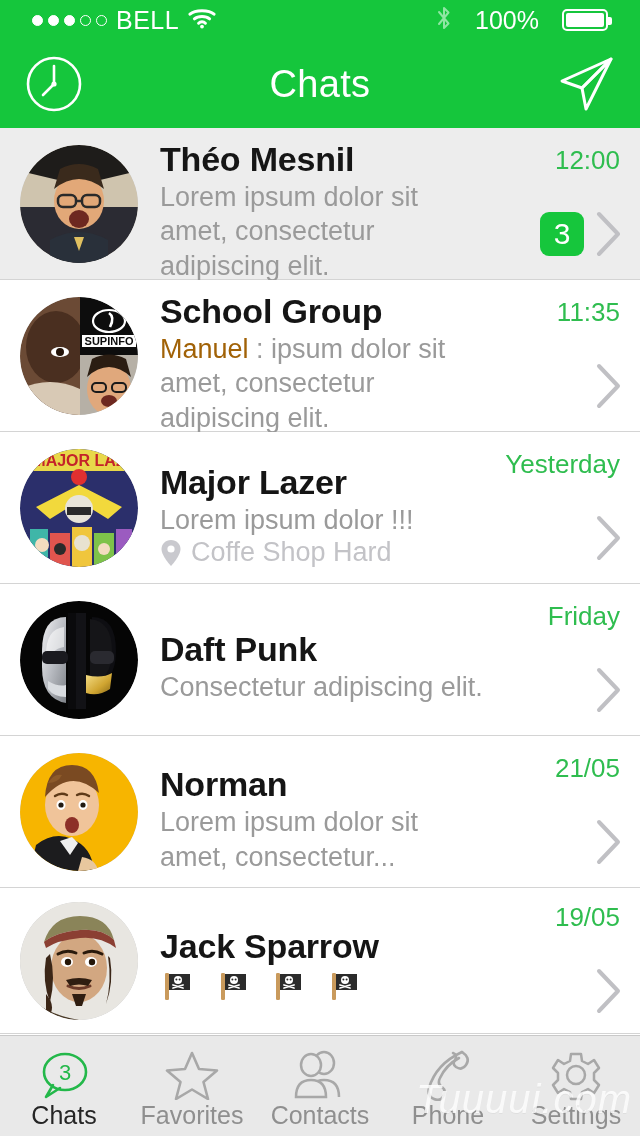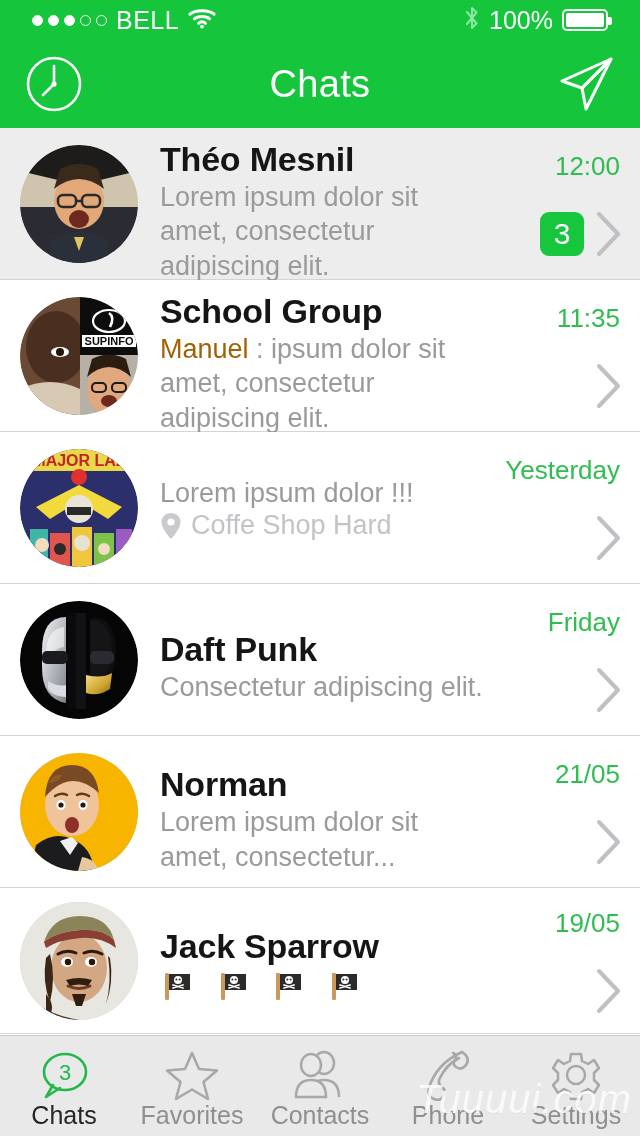--- a/index.html
+++ b/index.html
@@ -59,21 +59,21 @@
     text-align: center;
     font-size: 25px;
     font-weight: 600;
     letter-spacing: 0.2px;
     pointer-events: none;
   }
   .sb-right {
     margin-left: auto;
     display: flex;
     align-items: center;
-    gap: 9px;
+    gap: 23px;
     z-index: 2;
   }
   .batt-pct { font-size: 25px; font-weight: 400; }
   .battery {
     width: 46px; height: 22px;
     border: 2px solid #ffffff;
     border-radius: 5px;
     position: relative;
     box-sizing: border-box;
     padding: 2px;
@@ -192,21 +192,21 @@
     height: 118px;
     display: flex;
     flex-direction: column;
     align-items: flex-end;
     justify-content: flex-start;
     position: relative;
   }
   .rowtime {
     font-size: 26px;
     color: #2fbd4f;
-    margin-top: 6px;
+    margin-top: 0;
     white-space: nowrap;
     padding-right: 2px;
   }
   .rowbottom {
     position: absolute;
     bottom: 6px;
     right: 0;
     display: flex;
     align-items: center;
     gap: 12px;
@@ -429,20 +429,21 @@
             <path d="M74 84 h20 v34 H74 Z" fill="#7ec24a"></path>
             <path d="M96 80 h16 v38 H96 Z" fill="#9b5bc0"></path>
             <circle cx="22" cy="96" r="7" fill="#f3dcc0"></circle>
             <circle cx="40" cy="100" r="6" fill="#2a2a2a"></circle>
             <circle cx="62" cy="94" r="8" fill="#e8e2d0"></circle>
             <circle cx="84" cy="100" r="6" fill="#f3dcc0"></circle>
           </g>
         </svg>
       </div>
       <div class="rowmid">
+        <div class="rowname">Major Lazer</div>
         <div class="rowmsg">Lorem ipsum dolor !!!</div>
         <div class="loc">
           <svg width="22" height="28" viewBox="0 0 22 28">
             <path d="M11 1 C5.5 1 1.5 5 1.5 10 C1.5 17 11 27 11 27 C11 27 20.5 17 20.5 10 C20.5 5 16.5 1 11 1 Z" fill="#c9c9ce"></path>
             <circle cx="11" cy="10" r="3.6" fill="#ffffff"></circle>
           </svg>
           <span>Coffe Shop Hard</span>
         </div>
       </div>
       <div class="rowright">

